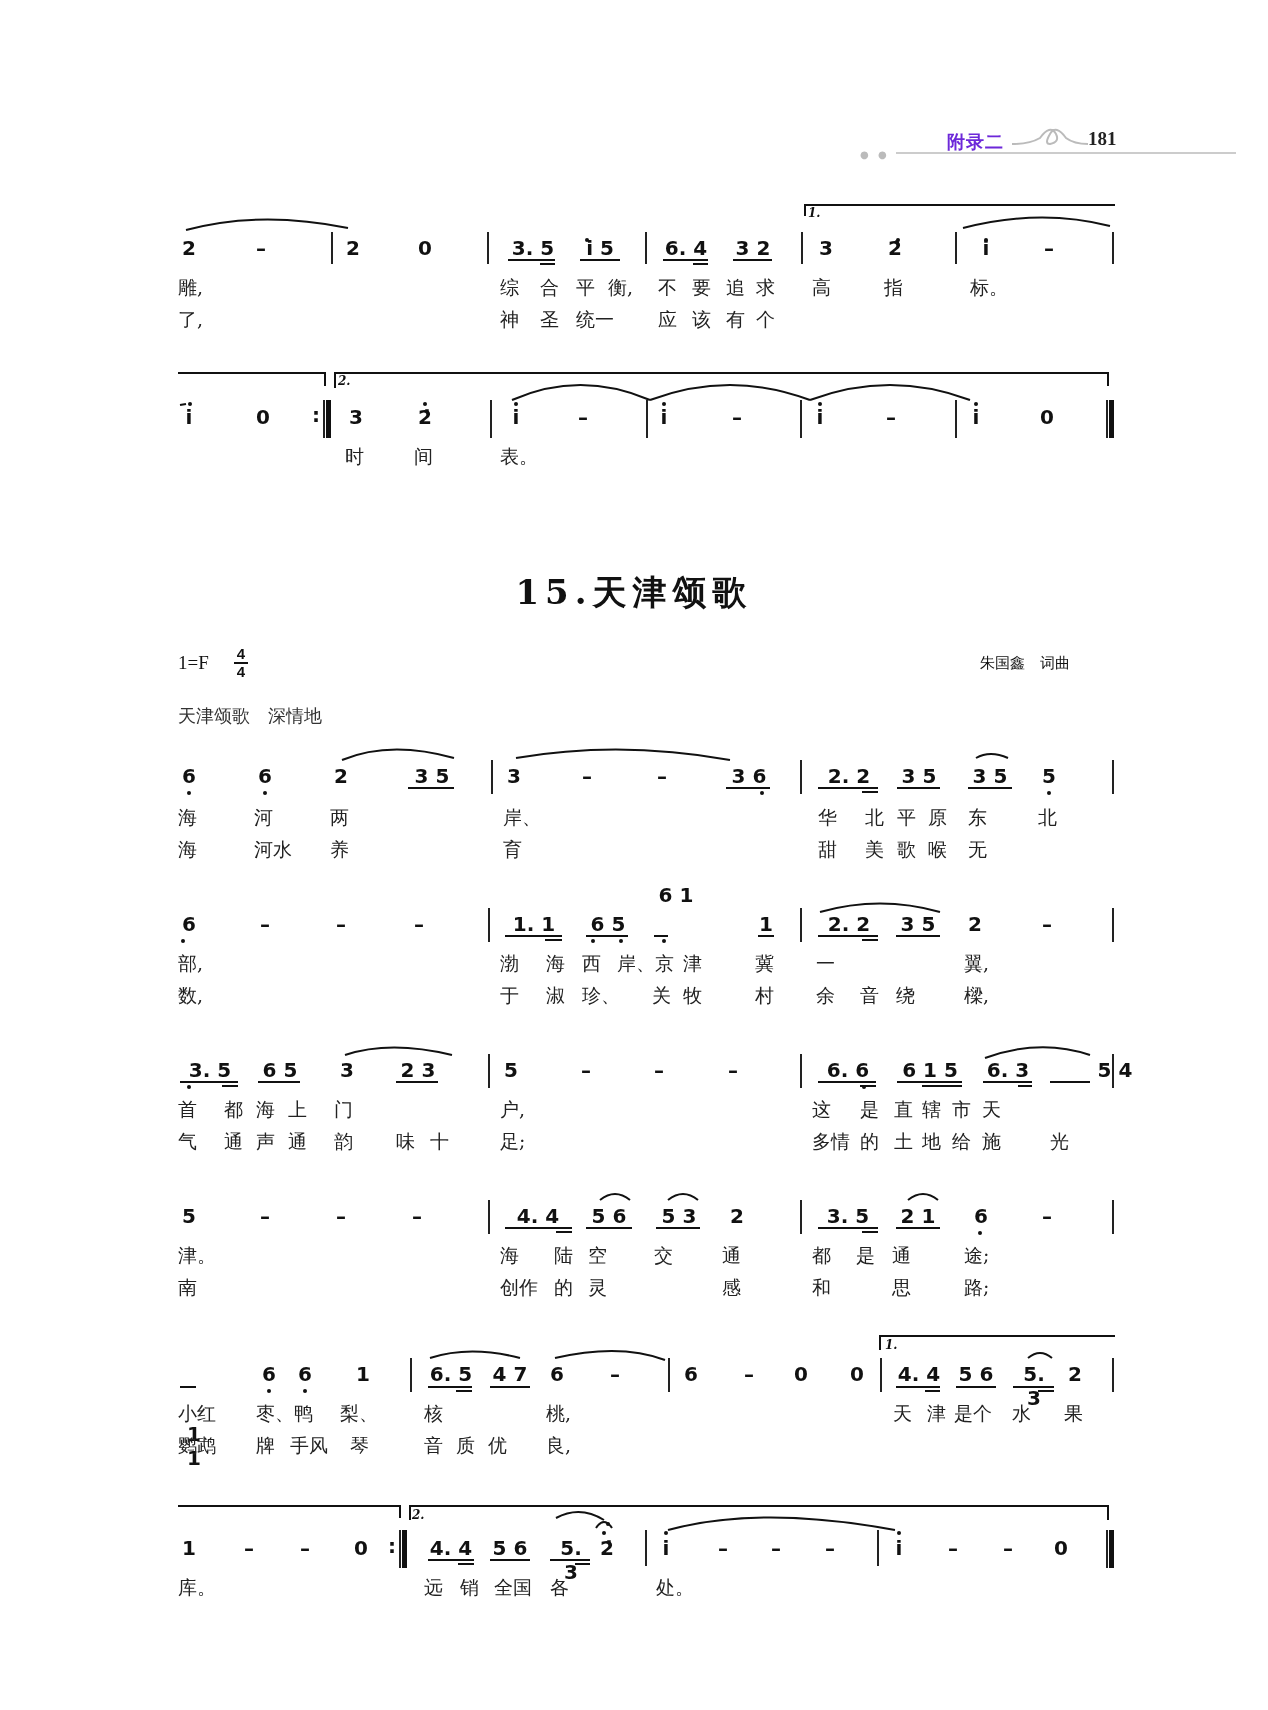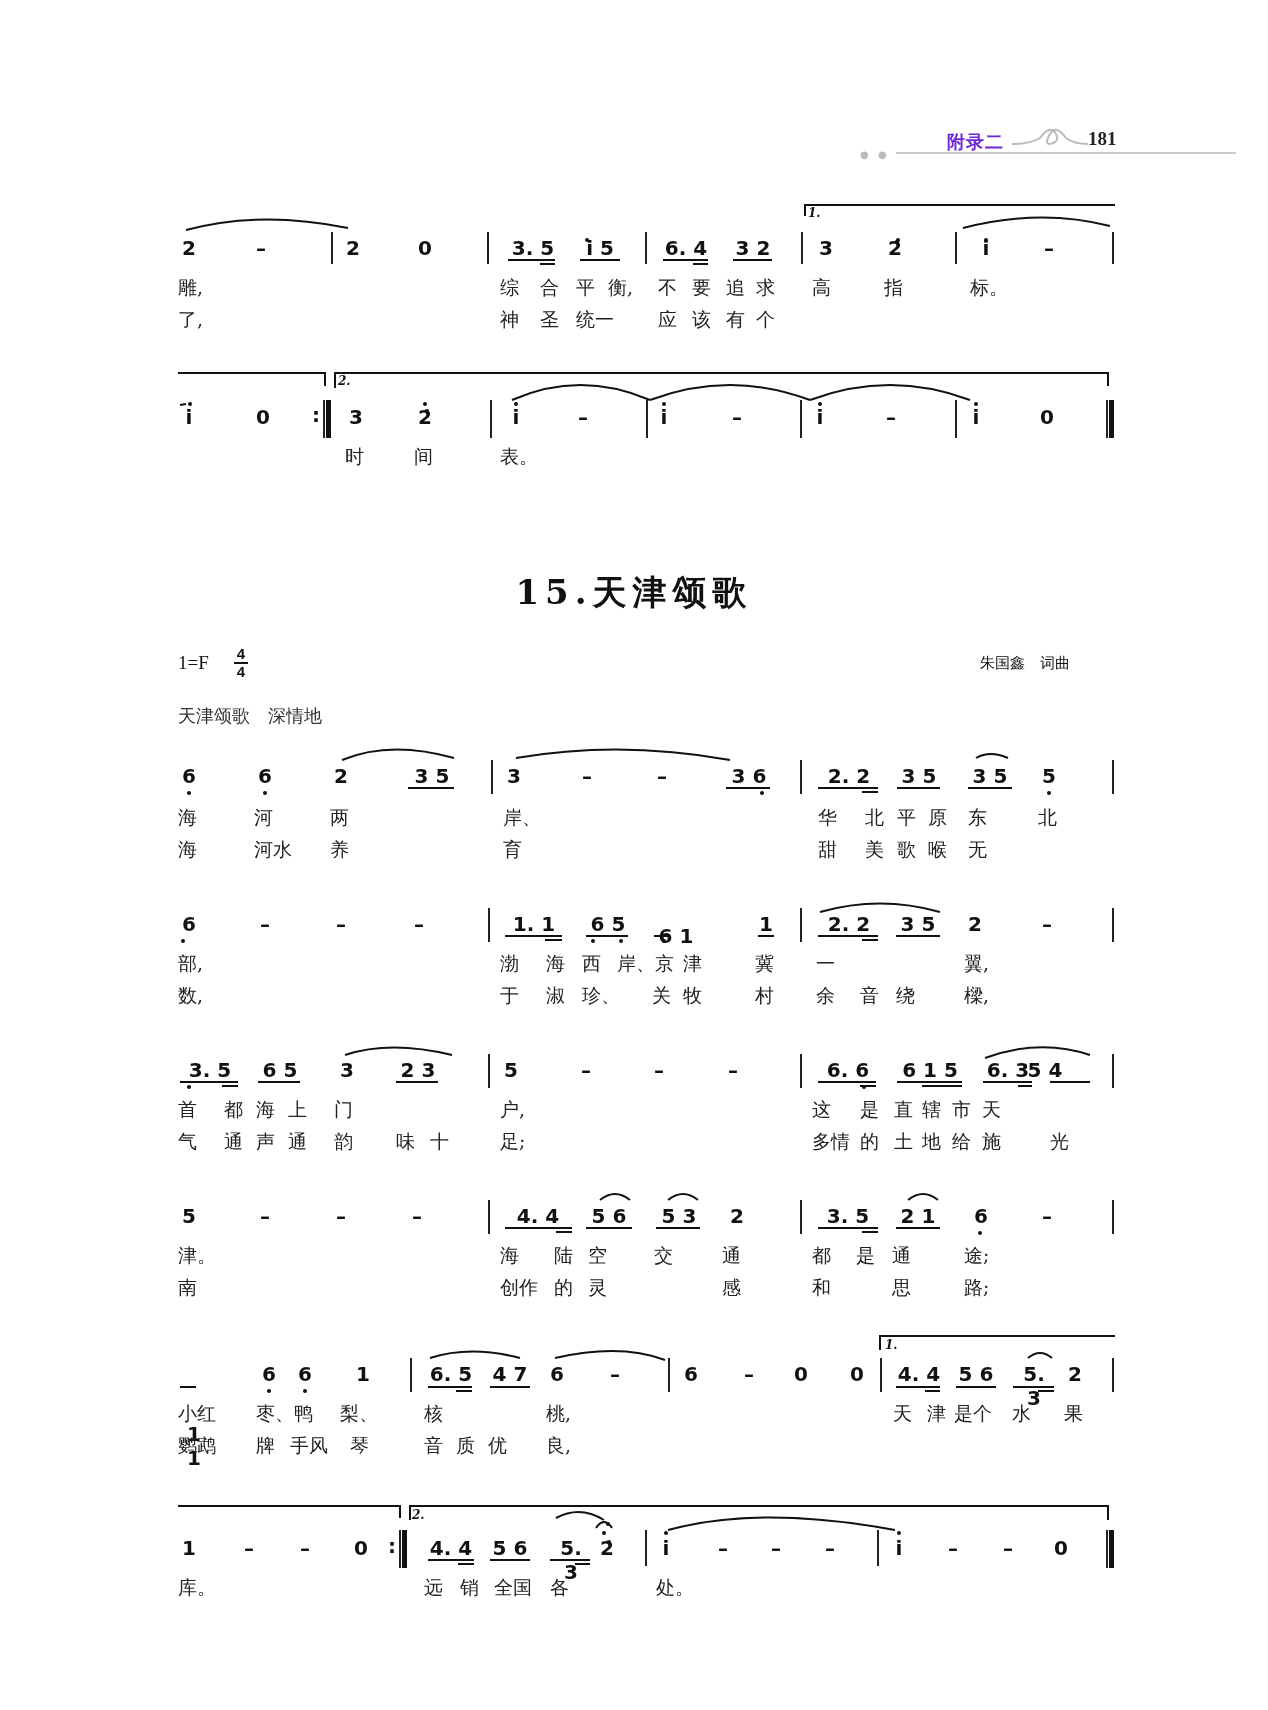--- a/index.html
+++ b/index.html
@@ -277,21 +277,21 @@
 </div>
 
 <div class="row">
   <span class="n" style="left:178px;top:912px">6</span>
   <span class="n" style="left:254px;top:912px">–</span>
   <span class="n" style="left:330px;top:912px">–</span>
   <span class="n" style="left:408px;top:912px">–</span>
   <div class="bar" style="left:488px;top:908px;height:34px"></div>
   <span class="n" style="left:505px;top:912px;width:58px">1. 1</span>
   <span class="n" style="left:586px;top:912px;width:44px">6 5</span>
-  <span class="n" style="left:654px;top:924px;width:44px">6 1</span>
+  <span class="n" style="left:654px;top:883px;width:44px">6 1</span>
   <span class="n" style="left:755px;top:912px">1</span>
   <div class="bar" style="left:800px;top:908px;height:34px"></div>
   <span class="n" style="left:818px;top:912px;width:62px">2. 2</span>
   <span class="n" style="left:896px;top:912px;width:44px">3 5</span>
   <span class="n" style="left:964px;top:912px">2</span>
   <span class="n" style="left:1036px;top:912px">–</span>
   <div class="bar" style="left:1112px;top:908px;height:34px"></div>
   <span class="ly" style="left:178px;top:952px">部,</span>
   <span class="ly" style="left:500px;top:952px">渤</span>
   <span class="ly" style="left:546px;top:952px">海</span>
@@ -321,21 +321,21 @@
   <span class="n" style="left:396px;top:1058px;width:44px">2 3</span>
   <div class="bar" style="left:488px;top:1054px;height:34px"></div>
   <span class="n" style="left:500px;top:1058px">5</span>
   <span class="n" style="left:575px;top:1058px">–</span>
   <span class="n" style="left:648px;top:1058px">–</span>
   <span class="n" style="left:722px;top:1058px">–</span>
   <div class="bar" style="left:800px;top:1054px;height:34px"></div>
   <span class="n" style="left:818px;top:1058px;width:60px">6. 6</span>
   <span class="n" style="left:897px;top:1058px;width:66px">6 1 5</span>
   <span class="n" style="left:983px;top:1058px;width:50px">6. 3</span>
-  <span class="n" style="left:1024px;top:1058px;width:42px">5 4</span>
+  <span class="n" style="left:1094px;top:1058px;width:42px">5 4</span>
   <div class="bar" style="left:1112px;top:1054px;height:34px"></div>
   <span class="ly" style="left:178px;top:1098px">首</span>
   <span class="ly" style="left:224px;top:1098px">都</span>
   <span class="ly" style="left:256px;top:1098px">海</span>
   <span class="ly" style="left:288px;top:1098px">上</span>
   <span class="ly" style="left:334px;top:1098px">门</span>
   <span class="ly" style="left:500px;top:1098px">户,</span>
   <span class="ly" style="left:812px;top:1098px">这</span>
   <span class="ly" style="left:860px;top:1098px">是</span>
   <span class="ly" style="left:894px;top:1098px">直</span>

